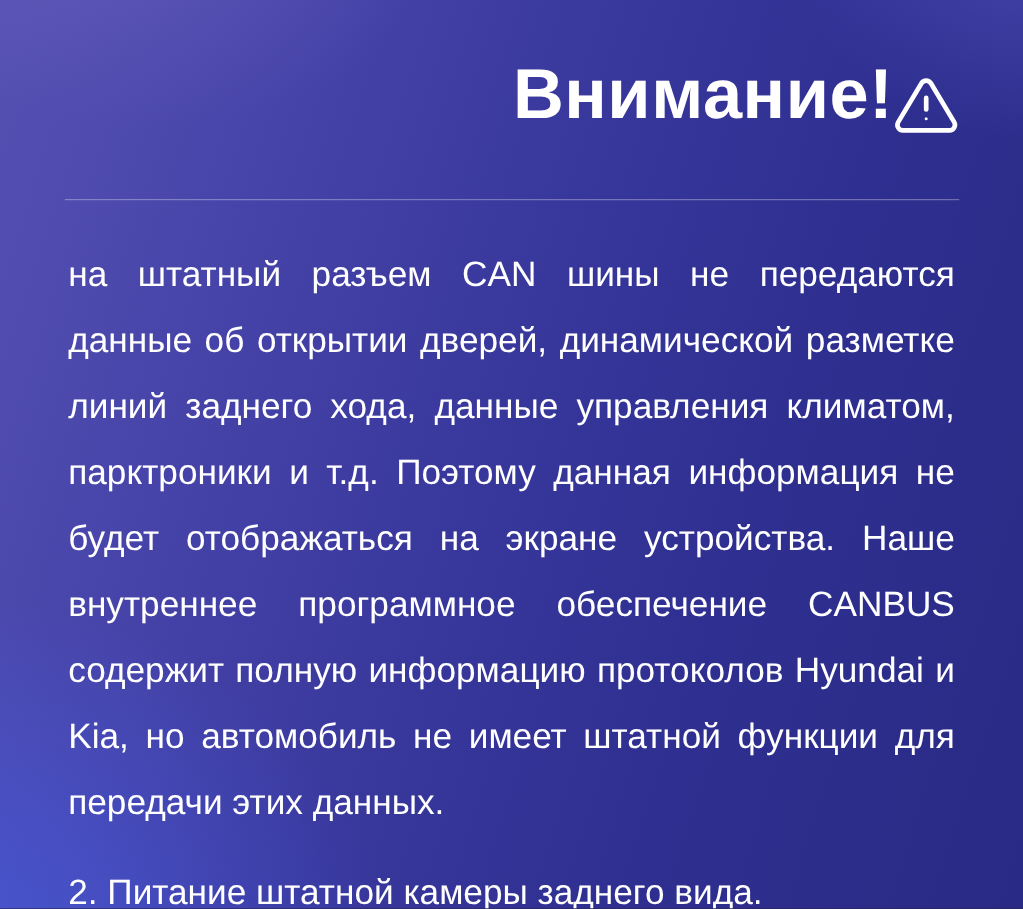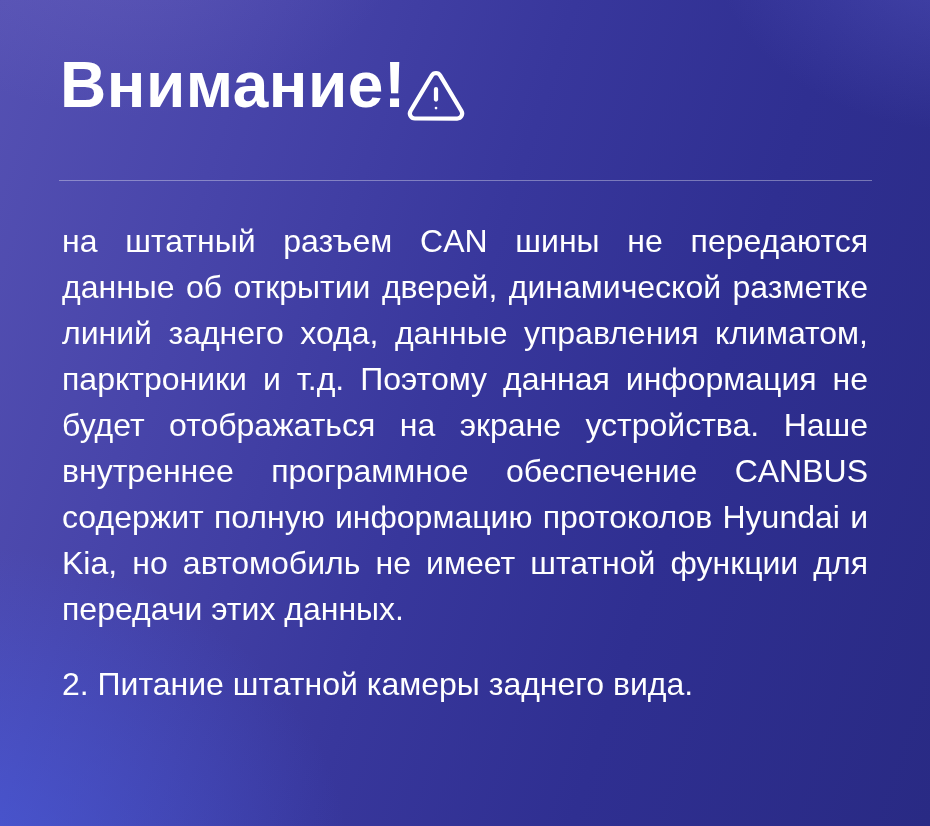--- a/index.html
+++ b/index.html
@@ -17,21 +17,21 @@
     font-family: "Liberation Sans", sans-serif;
     background-color: #38379c;
     background-image:
       radial-gradient(640px 520px at -5% 105%, rgba(72,94,228,0.70), rgba(72,94,228,0) 62%),
       radial-gradient(430px 330px at 104% -8%, rgba(112,112,225,0.38), rgba(112,112,225,0) 60%),
       radial-gradient(480px 360px at 14% -12%, rgba(132,120,206,0.28), rgba(132,120,206,0) 60%),
       linear-gradient(108deg, #5551b3 0%, #4845aa 22%, #38379c 48%, #2f2f91 70%, #292a84 100%);
   }
   .header {
     display: flex;
-    justify-content: flex-start;
+    justify-content: flex-end;
     align-items: flex-start;
     padding: 50px 58px 0 60px;
   }
   .title {
     margin: 0;
     font-size: 64px;
     line-height: 70px;
     font-weight: 700;
     letter-spacing: 0.5px;
   }
@@ -44,21 +44,21 @@
     height: 1px;
     margin: 50px 58px 0 59px;
     background: rgba(255,255,255,0.35);
   }
   .notice-body {
     padding: 0 62px;
   }
   .para {
     margin: 37px 0 0 0;
     font-size: 32px;
-    line-height: 46px;
+    line-height: 60px;
     text-align: justify;
     font-weight: 400;
   }
   .functions {
     margin-top: 30px;
     font-size: 32px;
     line-height: 45px;
   }
   .functions-heading {
     font-size: 30px;

